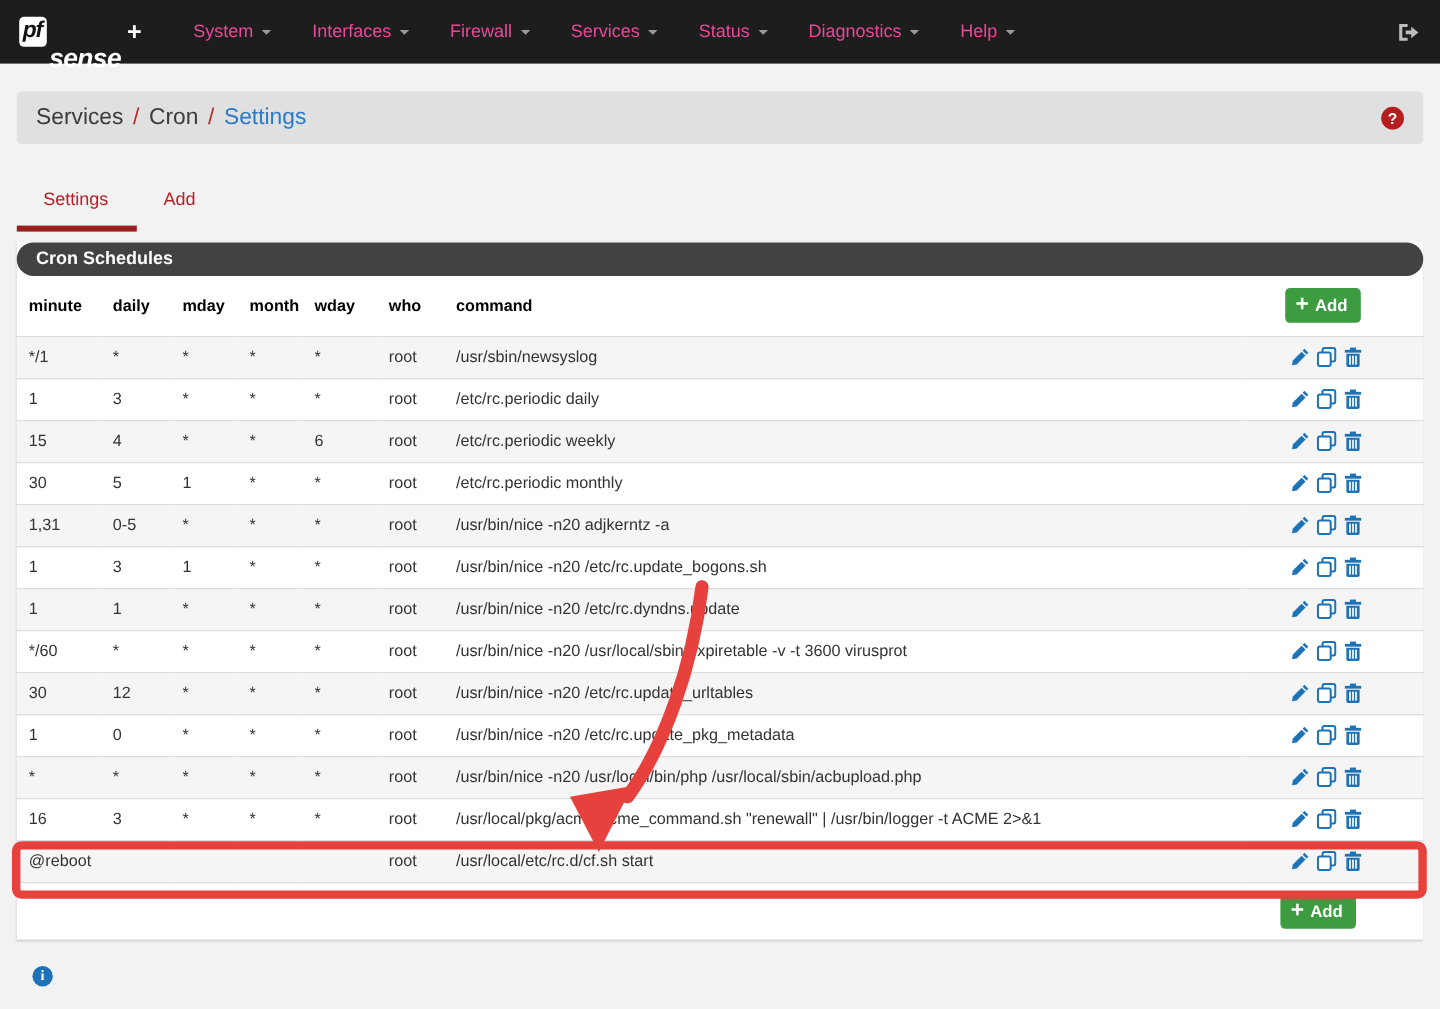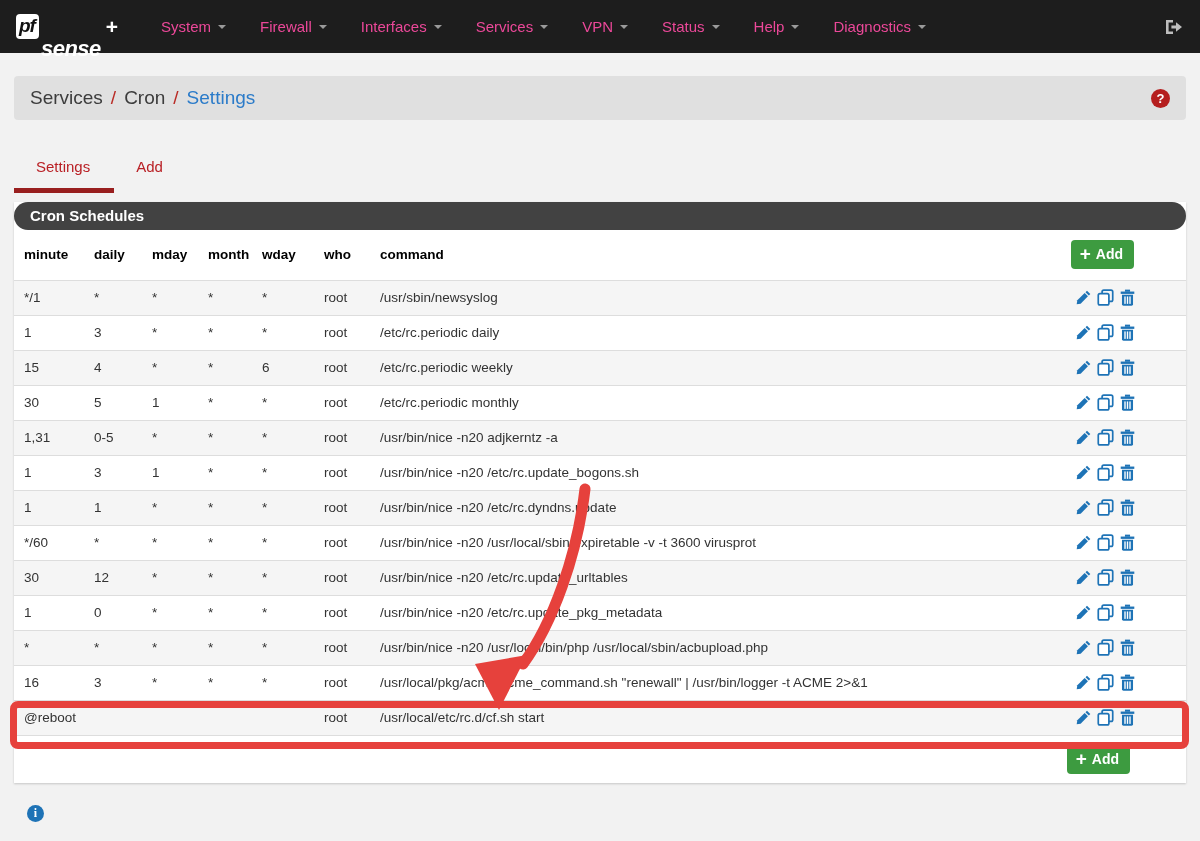--- a/index.html
+++ b/index.html
@@ -126,45 +126,41 @@
     <span class="pf-box">pf</span>
     <span class="sense">sense</span>
     <span class="plus">+</span>
   </div>
   <ul class="nav-items" id="nav-items">
       <li class="nav-item">
         <span>System</span>
         <span class="caret"></span>
       </li>
       <li class="nav-item">
-        <span>Firewall</span>
+        <span>Interfaces</span>
         <span class="caret"></span>
       </li>
       <li class="nav-item">
-        <span>Interfaces</span>
+        <span>Firewall</span>
         <span class="caret"></span>
       </li>
       <li class="nav-item">
         <span>Services</span>
         <span class="caret"></span>
       </li>
       <li class="nav-item">
-        <span>VPN</span>
-        <span class="caret"></span>
-      </li>
-      <li class="nav-item">
         <span>Status</span>
         <span class="caret"></span>
       </li>
       <li class="nav-item">
-        <span>Help</span>
+        <span>Diagnostics</span>
         <span class="caret"></span>
       </li>
       <li class="nav-item">
-        <span>Diagnostics</span>
+        <span>Help</span>
         <span class="caret"></span>
       </li>
     </ul>
   <div class="logout">
     <svg width="20" height="18" viewBox="0 0 20 18">
       <path d="M2 2 h7 v2.6 H4.6 v8.8 H9 V16 H2 Z" fill="#bdbdbd"></path>
       <path d="M12 4.2 L18 9 L12 13.8 V10.6 H7.4 V7.4 H12 Z" fill="#bdbdbd"></path>
     </svg>
   </div>
 </div>

